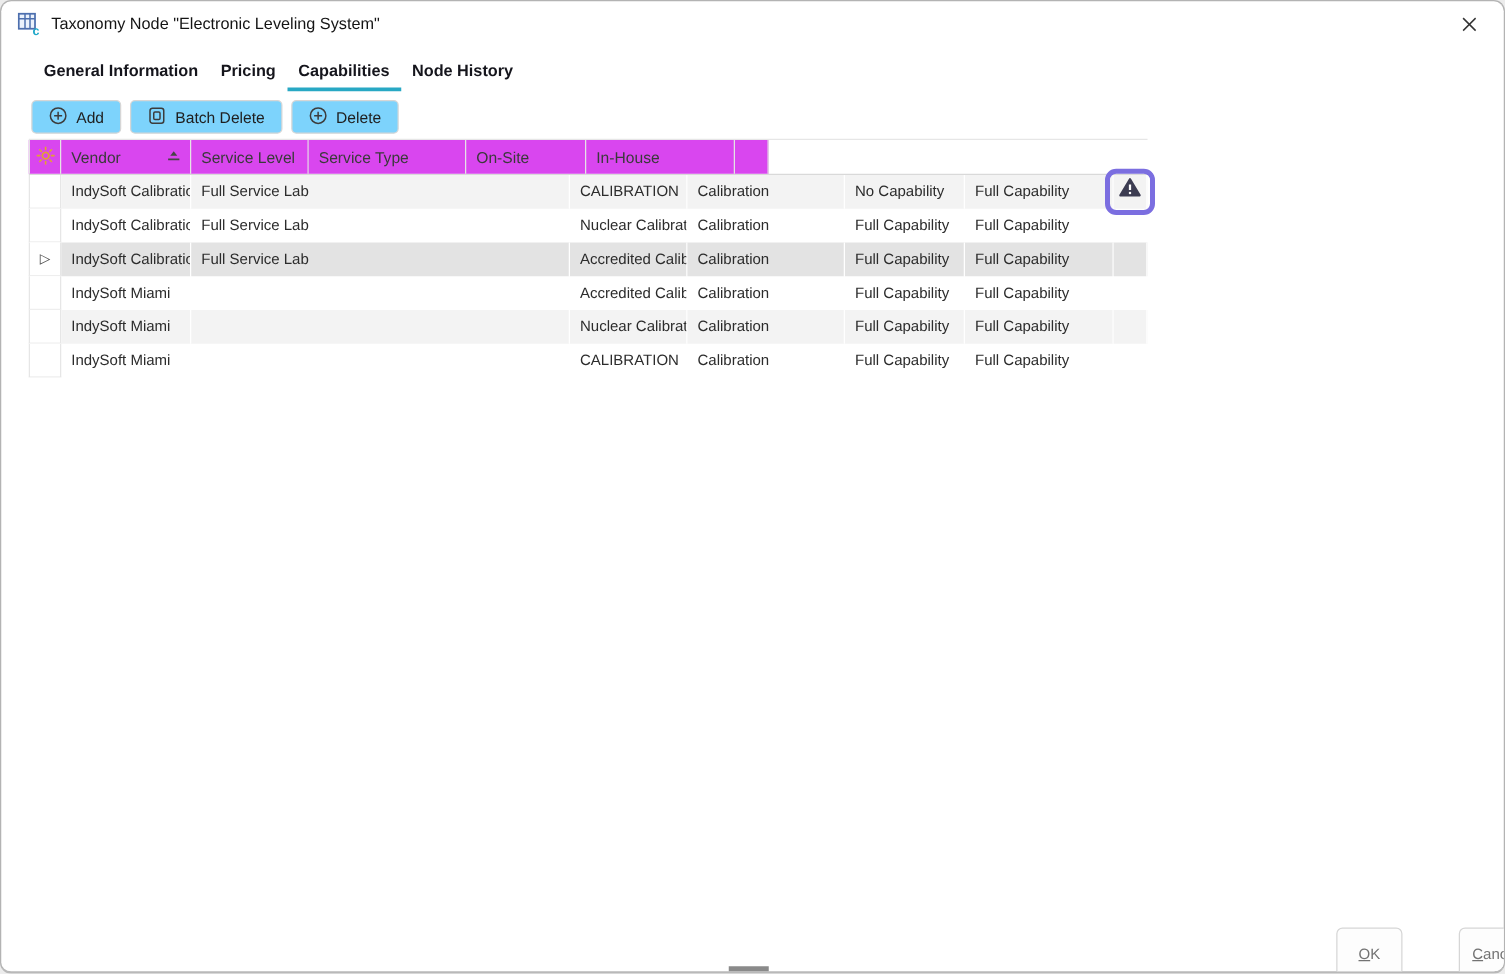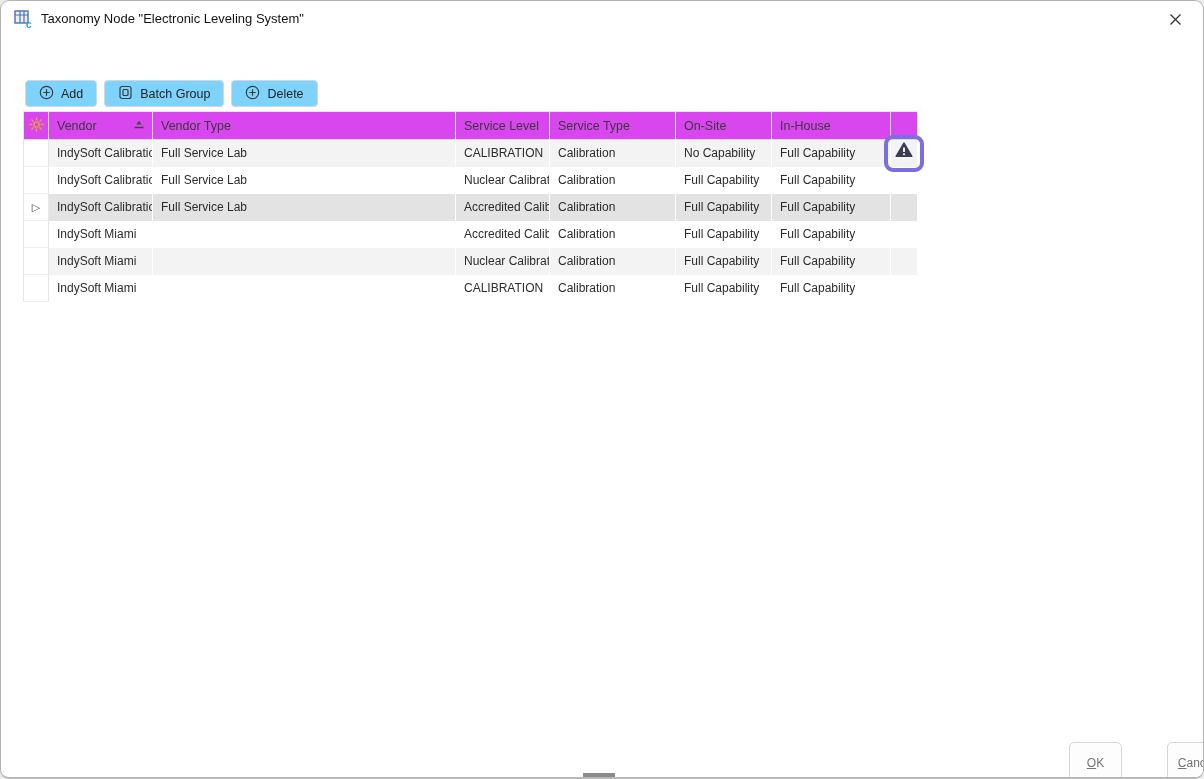--- a/index.html
+++ b/index.html
@@ -59,40 +59,46 @@
     </span>
     <span class="title-text">Taxonomy Node "Electronic Leveling System"</span>
     <span class="close-btn">
       <svg width="13" height="13" viewBox="0 0 13 13">
         <line x1="1.5" y1="1.5" x2="11.5" y2="11.5" stroke="#333" stroke-width="1.2"></line>
         <line x1="11.5" y1="1.5" x2="1.5" y2="11.5" stroke="#333" stroke-width="1.2"></line>
       </svg>
     </span>
   </div>
 
+  <div class="tabs">
+    <div class="tab">General Information</div>
+    <div class="tab">Pricing</div>
+    <div class="tab active">Capabilities</div>
+    <div class="tab">Node History</div>
+  </div>
 
   <div class="toolbar">
     <button class="tbtn">
       <span>
         <svg width="15" height="15" viewBox="0 0 15 15">
           <circle cx="7.5" cy="7.5" r="6.2" fill="none" stroke="#3c3c3c" stroke-width="1.2"></circle>
           <line x1="7.5" y1="4.3" x2="7.5" y2="10.7" stroke="#3c3c3c" stroke-width="1.2"></line>
           <line x1="4.3" y1="7.5" x2="10.7" y2="7.5" stroke="#3c3c3c" stroke-width="1.2"></line>
         </svg>
       </span>
       <span>Add</span>
     </button>
     <button class="tbtn">
       <span>
         <svg width="15" height="15" viewBox="0 0 15 15">
           <rect x="2" y="1.5" width="11" height="12" rx="2" fill="none" stroke="#3c3c3c" stroke-width="1.2"></rect>
           <rect x="5" y="4.5" width="5" height="6" rx="1" fill="none" stroke="#3c3c3c" stroke-width="1.2"></rect>
         </svg>
       </span>
-      <span>Batch Group</span>
+      <span>Batch Delete</span>
     </button>
     <button class="tbtn">
       <span>
         <svg width="15" height="15" viewBox="0 0 15 15">
           <circle cx="7.5" cy="7.5" r="6.2" fill="none" stroke="#3c3c3c" stroke-width="1.2"></circle>
           <line x1="7.5" y1="4.3" x2="7.5" y2="10.7" stroke="#3c3c3c" stroke-width="1.2"></line>
           <line x1="4.3" y1="7.5" x2="10.7" y2="7.5" stroke="#3c3c3c" stroke-width="1.2"></line>
         </svg>
       </span>
       <span>Delete</span>
@@ -121,23 +127,20 @@
       </div>
       <div class="hcell c1 vendor-head">
         <span>Vendor</span>
         <span>
           <svg width="12" height="10" viewBox="0 0 12 10">
             <polygon points="6,1 3.2,4.5 8.8,4.5" fill="#444"></polygon>
             <line x1="1.5" y1="7.5" x2="10.5" y2="7.5" stroke="#444" stroke-width="1.3"></line>
           </svg>
         </span>
       </div>
-      <div class="hcell c2">
-          <span>Vendor Type</span>
-        </div>
       <div class="hcell c3">
           <span>Service Level</span>
         </div>
       <div class="hcell c4">
           <span>Service Type</span>
         </div>
       <div class="hcell c5">
           <span>On-Site</span>
         </div>
       <div class="hcell c6">

